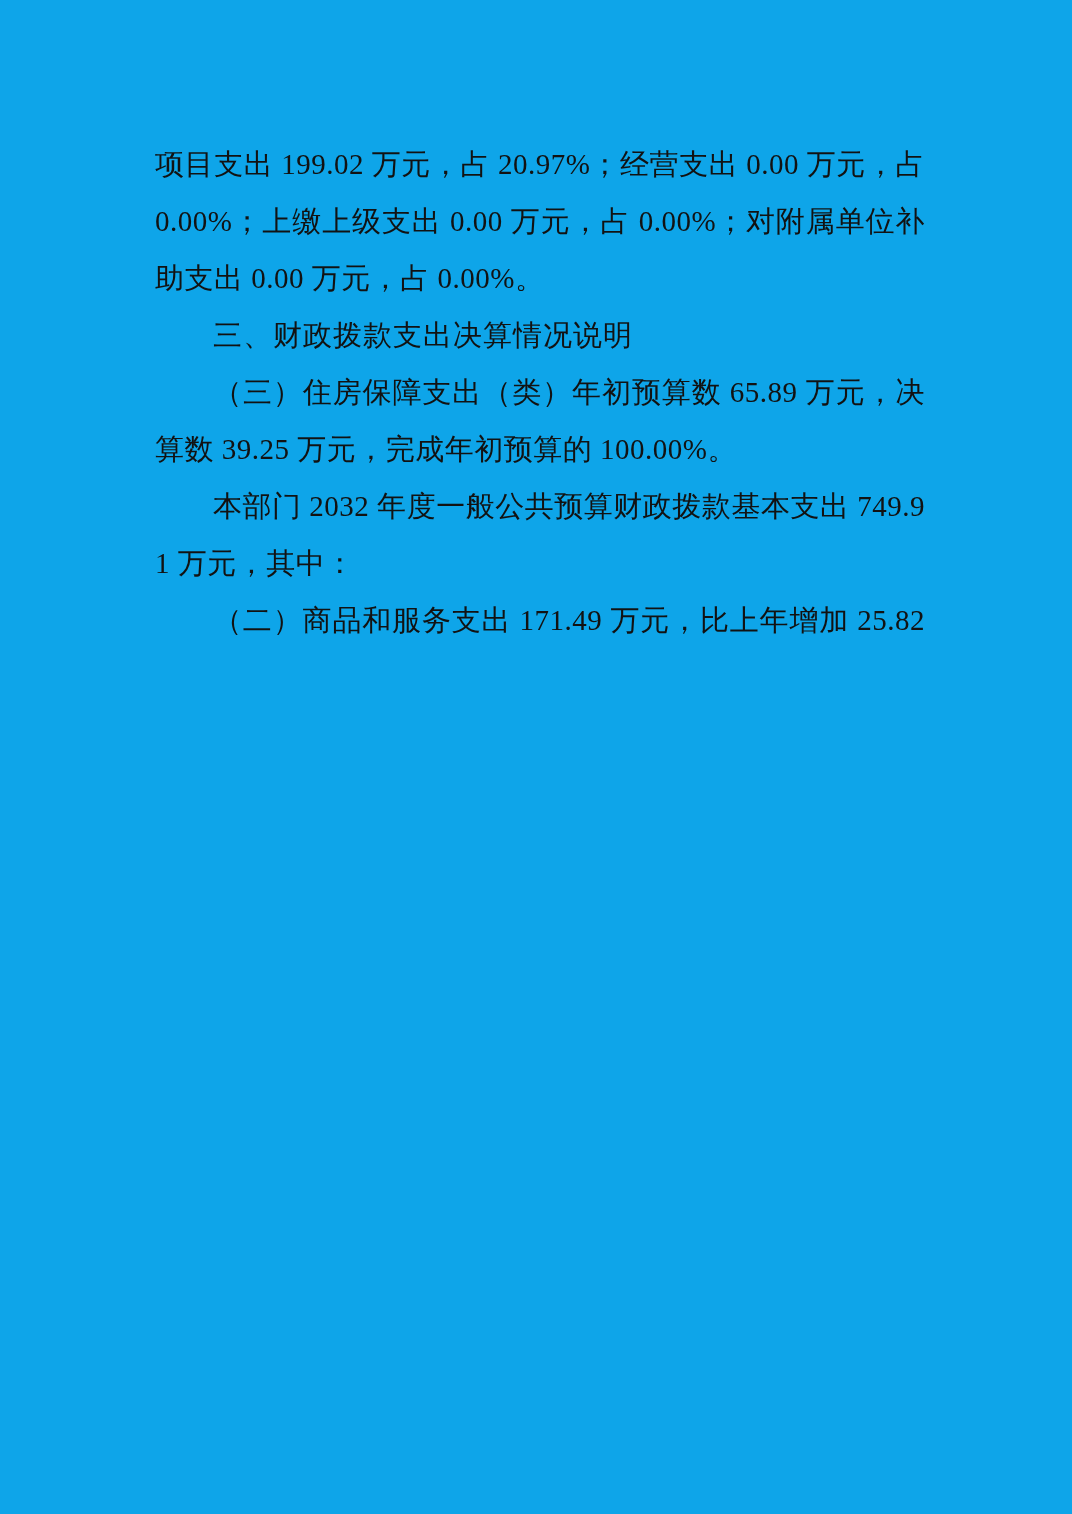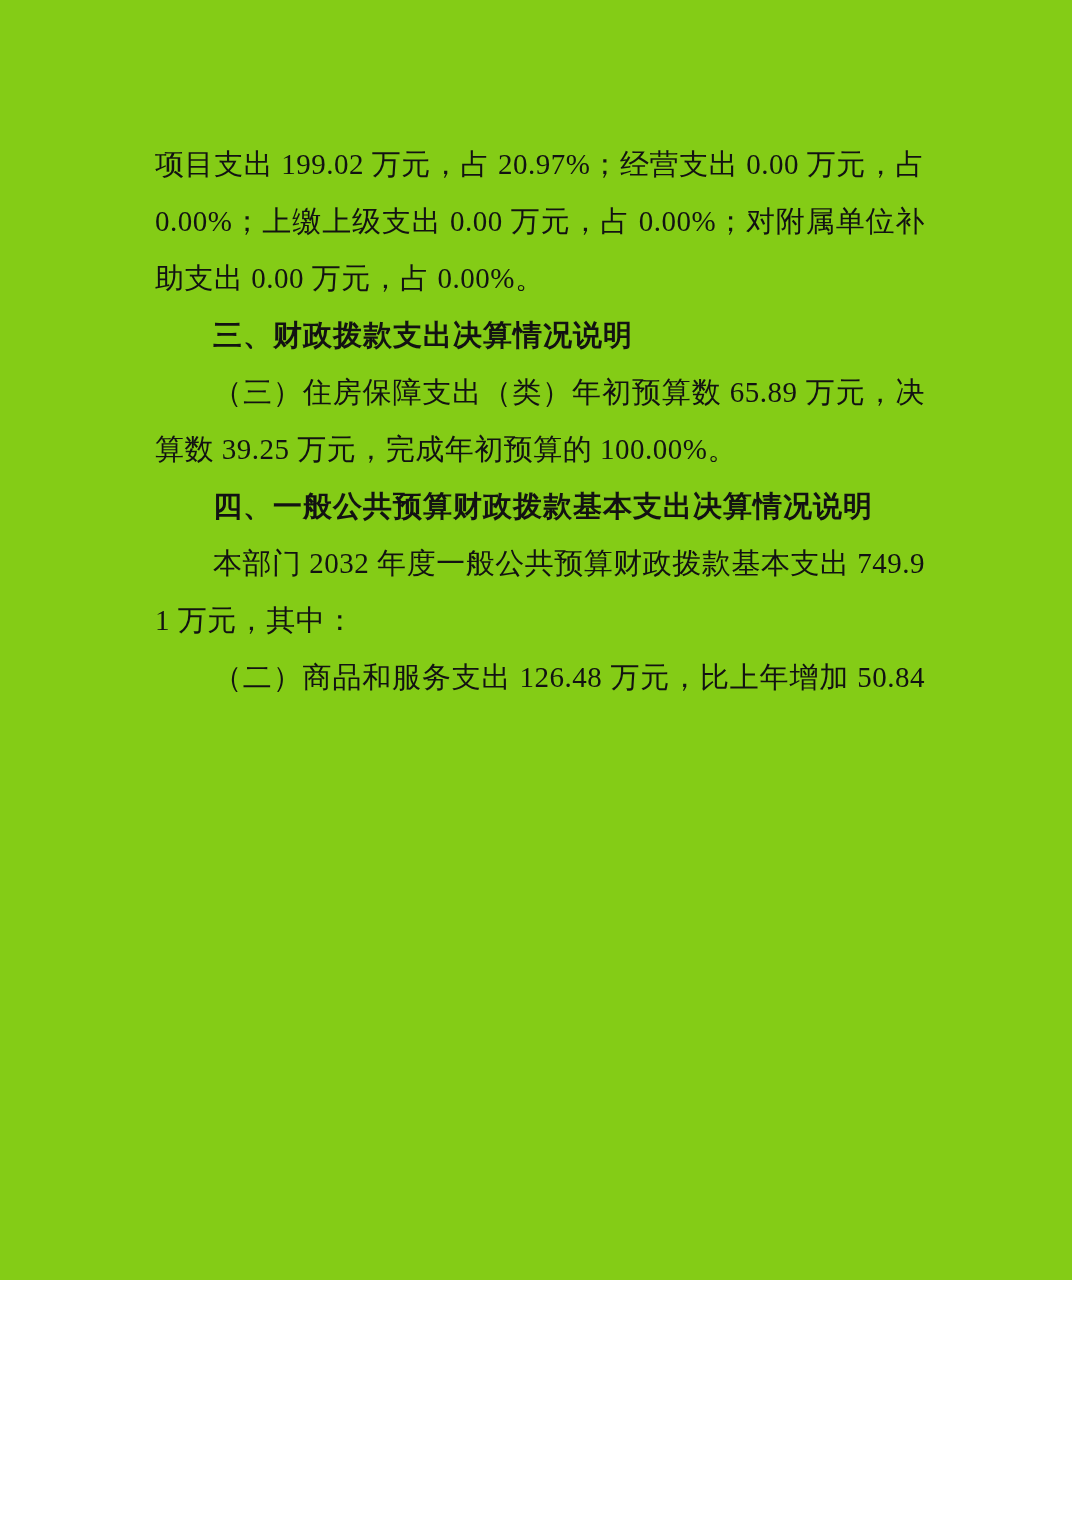--- a/index.html
+++ b/index.html
@@ -11,51 +11,50 @@
   }
   body {
     width: 1072px;
     height: 1514px;
     overflow: hidden;
     font-family: "Liberation Serif", "DejaVu Serif", serif;
     color: #121212;
   }
   .page {
     width: 1072px;
-    height: 1280px;
-    background: #84cc16;
+    height: 1514px;
+    background: #0ea5e9;
     padding: 136px 147px 0 155px;
   }
   .doc p {
     margin: 0;
     font-size: 29px;
     line-height: 57px;
     text-align: justify;
     text-justify: inter-ideograph;
     letter-spacing: 0.5px;
     word-break: break-all;
   }
   .doc p.indent {
     text-indent: 2em;
   }
   .doc p.heading {
     font-family: "Liberation Sans", "DejaVu Sans", sans-serif;
-    font-weight: 700;
+    font-weight: 400;
     text-indent: 2em;
     letter-spacing: 1px;
   }
   .doc p.fill-last {
     text-align-last: justify;
   }
 </style>
 </head>
 <body>
 
 <div class="page">
   <div class="doc">
     <p class="cont">项目支出 199.02 万元，占 20.97%；经营支出 0.00 万元，占 0.00%；上缴上级支出 0.00 万元，占 0.00%；对附属单位补助支出 0.00 万元，占 0.00%。</p>
     <p class="heading">三、财政拨款支出决算情况说明</p>
     <p class="indent">（三）住房保障支出（类）年初预算数 65.89 万元，决算数 39.25 万元，完成年初预算的 100.00%。</p>
-    <p class="heading">四、一般公共预算财政拨款基本支出决算情况说明</p>
     <p class="indent">本部门 2032 年度一般公共预算财政拨款基本支出 749.91 万元，其中：</p>
-    <p class="indent fill-last">（二）商品和服务支出 126.48 万元，比上年增加 50.84</p>
+    <p class="indent fill-last">（二）商品和服务支出 171.49 万元，比上年增加 25.82</p>
   </div>
 </div>
 
 </body></html>

